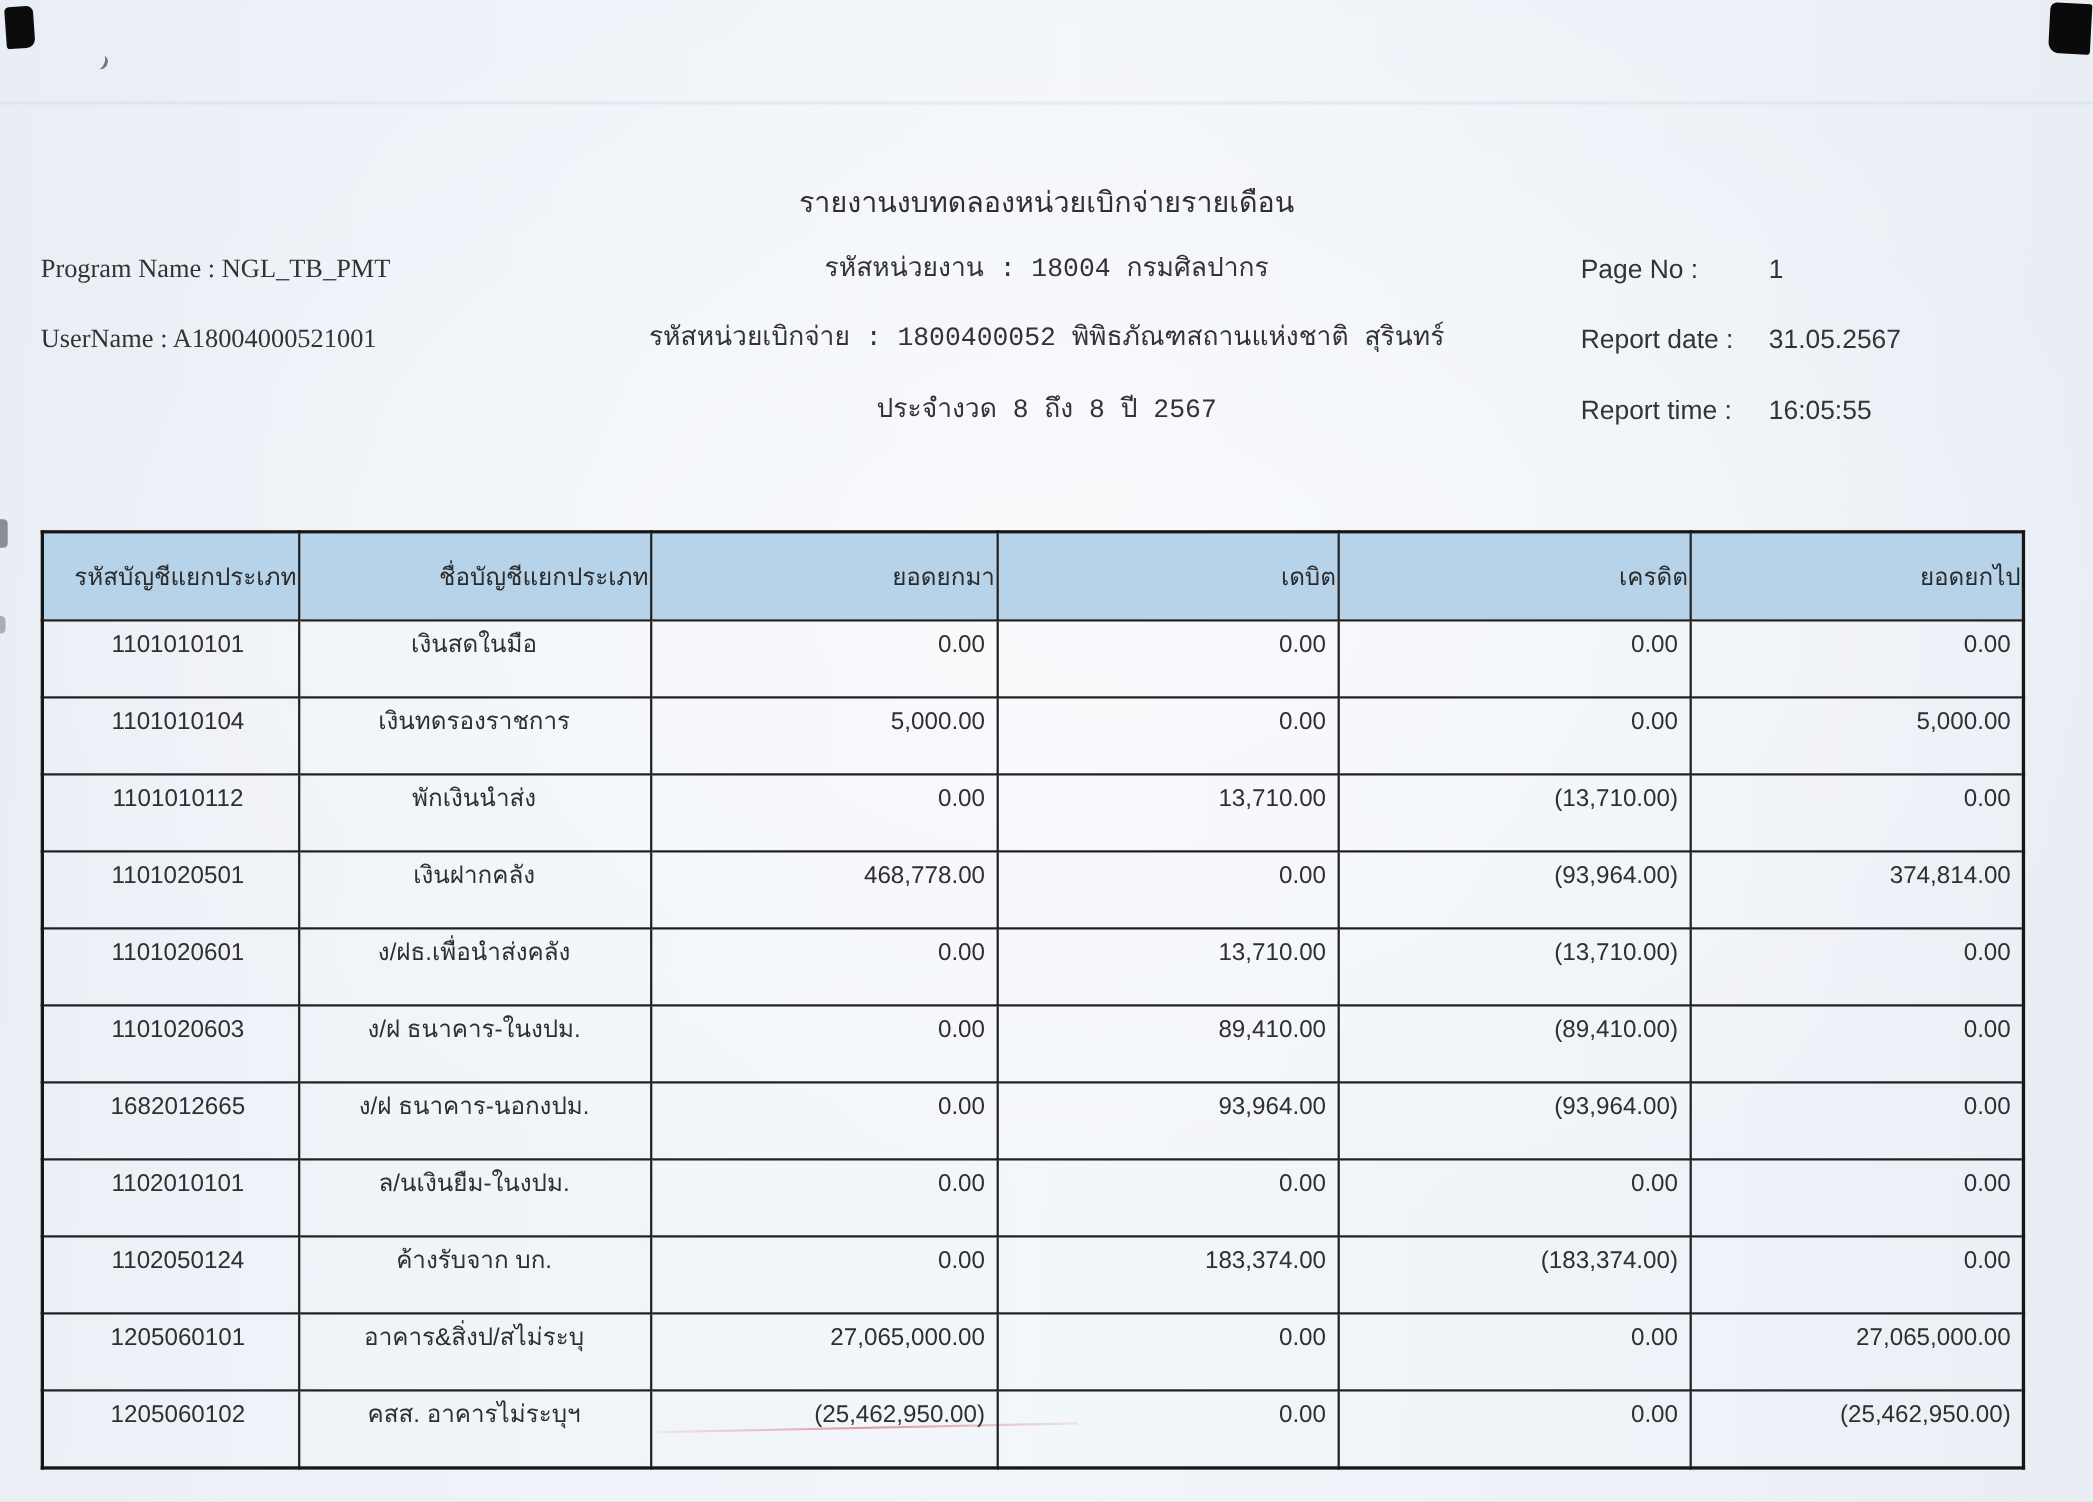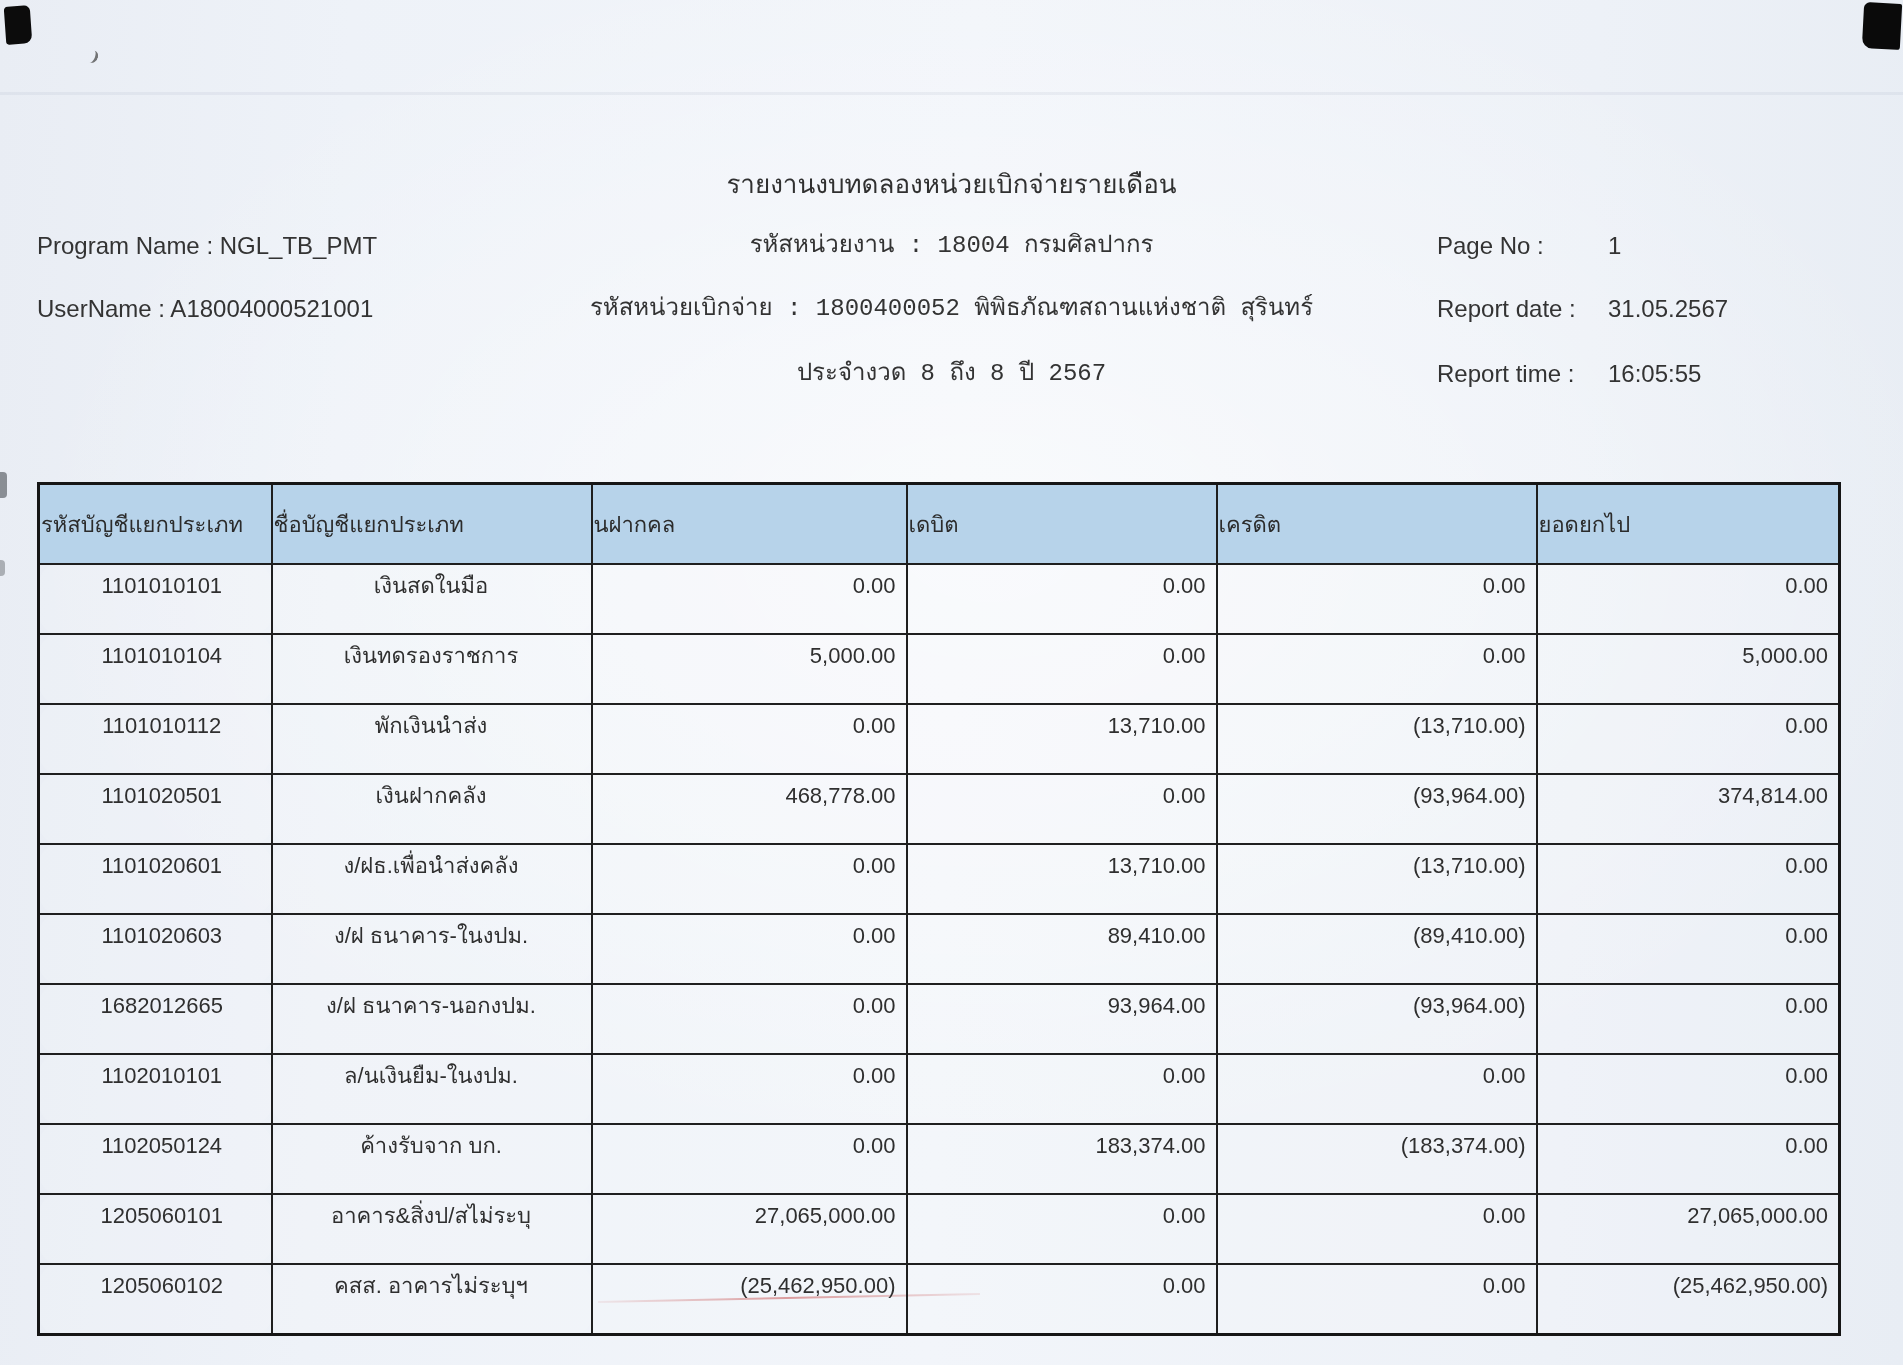--- a/index.html
+++ b/index.html
@@ -32,21 +32,21 @@
   .doc-title {
     position: absolute;
     left: 0; right: 0;
     top: 168px;
     text-align: center;
     font-size: 26px;
     line-height: 1.3;
     color: #303030;
   }
   .meta-line { position: absolute; font-size: 24px; line-height: 1.3; white-space: nowrap; color: #333; }
-  .m-left { left: 37px; }
+  .m-left { left: 37px; font-family: Liberation Serif, serif; }
   .m-center { left: 0; right: 0; text-align: center; font-family: Liberation Mono, monospace; }
   .m-right-label { left: 1437px; }
   .m-right-value { left: 1608px; }
   .row-a { top: 230px; }
   .row-b { top: 293px; }
   .row-c { top: 358px; }
 
   
   table.report {
     position: absolute;
@@ -58,21 +58,21 @@
     font-size: 22px;
   }
   table.report th, table.report td {
     border: 2px solid #1f1f1f;
     overflow: hidden;
     white-space: nowrap;
   }
   table.report th {
     height: 76px;
     font-weight: normal;
-    text-align: left;
+    text-align: right;
     vertical-align: middle;
     color: #2b2b2b;
   }
   table.report td {
     height: 62px;
     vertical-align: top;
     padding-top: 5px;
     line-height: 1.45;
     color: #2f2f2f;
     background: rgba(255,255,255,0.12);
@@ -118,21 +118,21 @@
       <col style="width:320px">
       <col style="width:315px">
       <col style="width:310px">
       <col style="width:320px">
       <col style="width:303px">
     </colgroup>
     <thead>
       <tr>
         <th class="hdr" style="background: rgb(183, 211, 234);">รหัสบัญชีแยกประเภท</th>
         <th class="hdr" style="background: rgb(183, 211, 234);">ชื่อบัญชีแยกประเภท</th>
-        <th class="hdr" style="background: rgb(183, 211, 234);">นฝากคล</th>
+        <th class="hdr" style="background: rgb(183, 211, 234);">ยอดยกมา</th>
         <th class="hdr" style="background: rgb(183, 211, 234);">เดบิต</th>
         <th class="hdr" style="background: rgb(183, 211, 234);">เครดิต</th>
         <th class="hdr" style="background: rgb(183, 211, 234);">ยอดยกไป</th>
       </tr>
     </thead>
     <tbody>
         <tr>
           <td class="left c-code">1101010101</td>
           <td class="left c-name">เงินสดในมือ</td>
           <td class="right">0.00</td>

